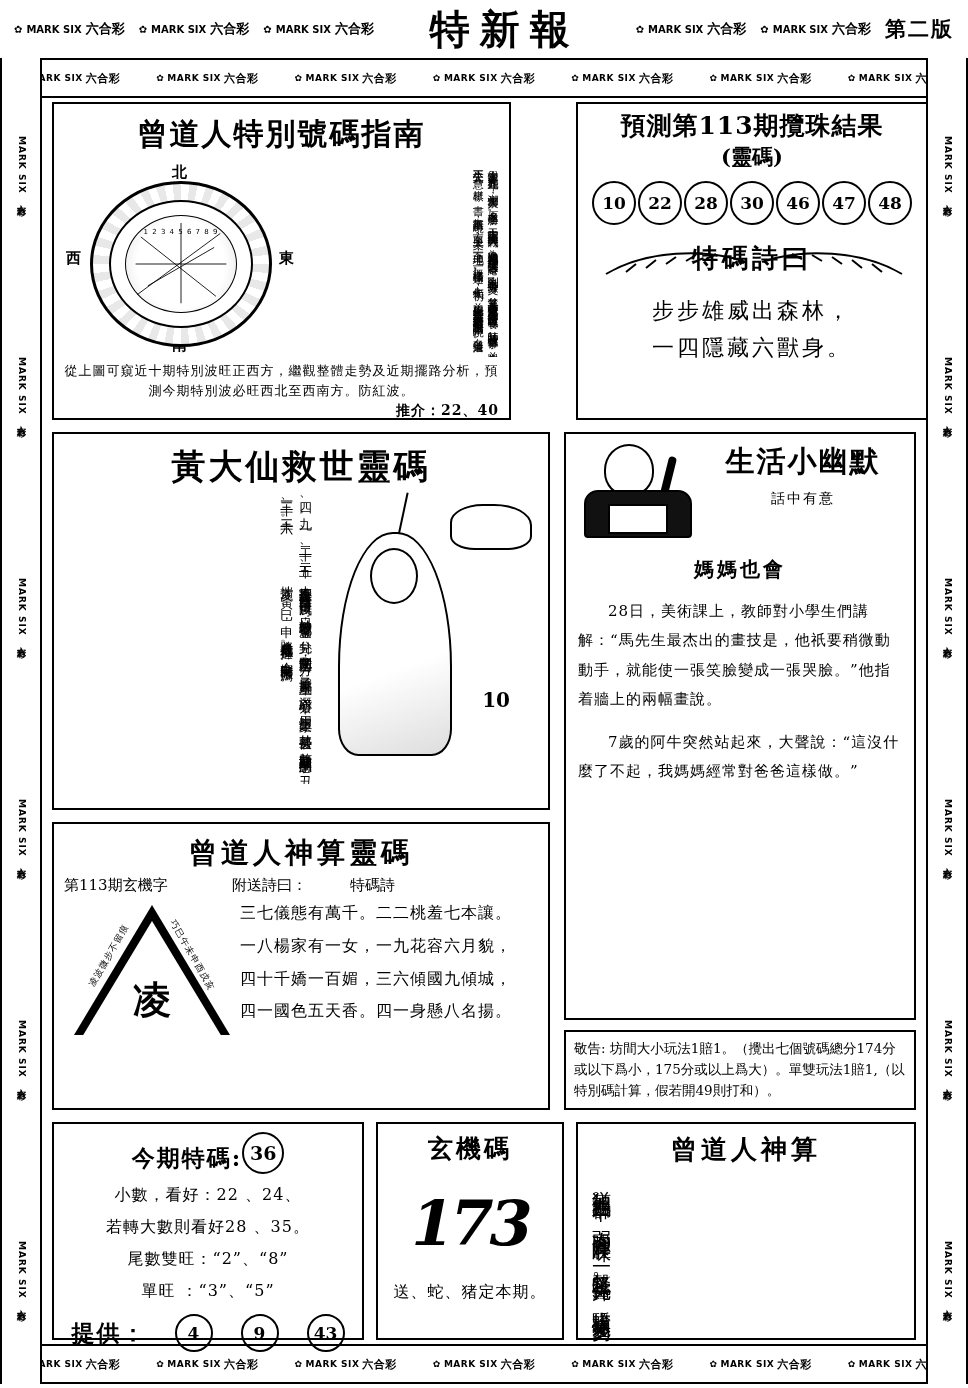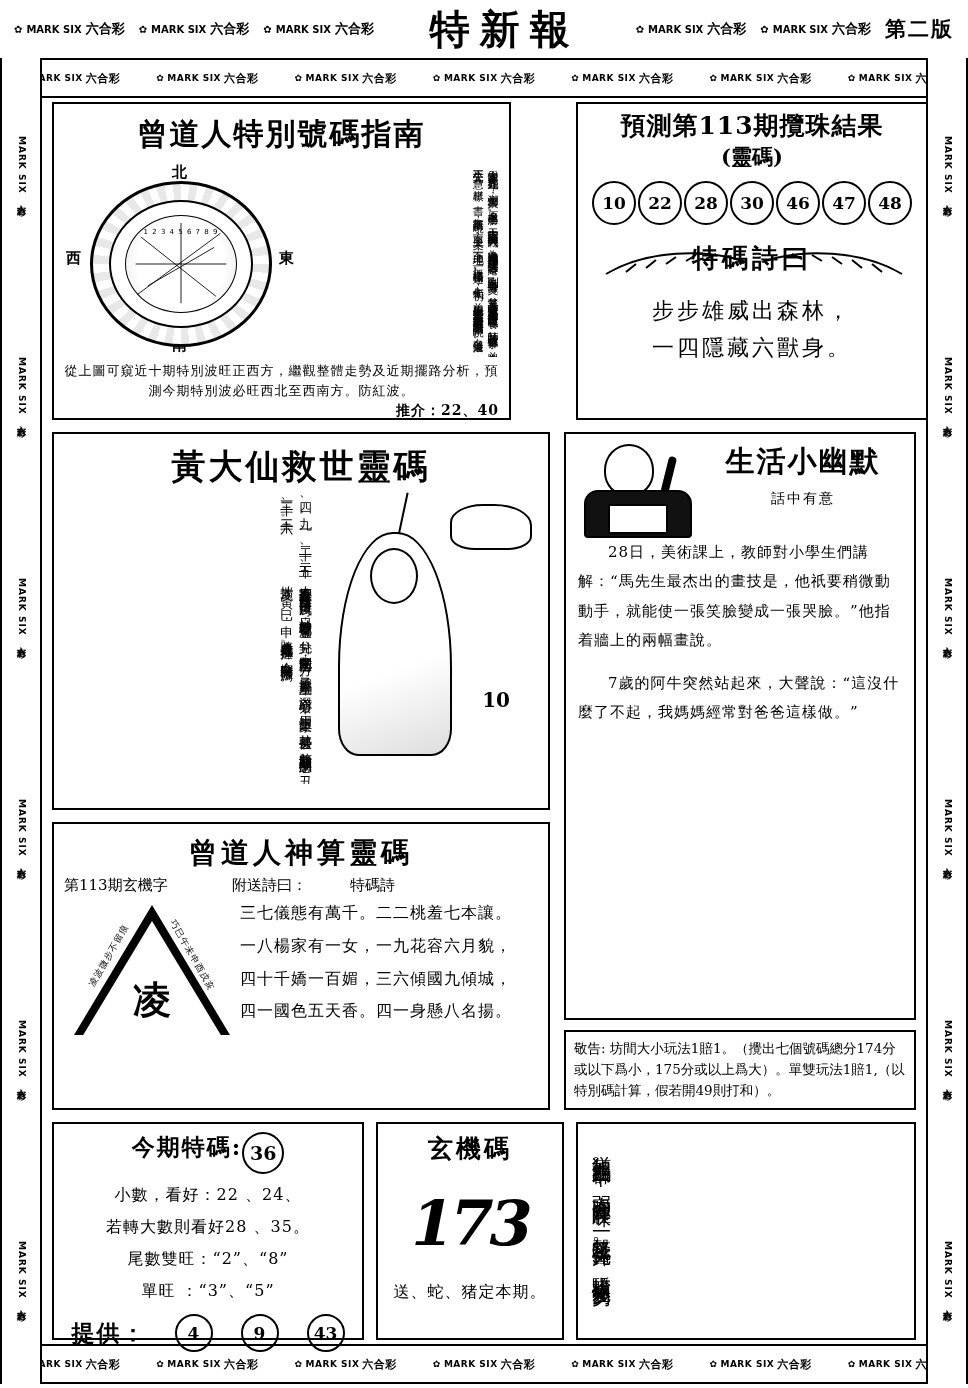--- a/index.html
+++ b/index.html
@@ -208,21 +208,21 @@
   .triangle .edge.r{right:8px;top:52px;transform:rotate(60deg);}
   .e-poem{flex:1;font-family:"DejaVu Serif","Liberation Serif",serif;font-size:16px;line-height:2.05;letter-spacing:1px;}
   .e-foot{font-family:"DejaVu Serif","Liberation Serif",serif;font-size:16px;text-align:center;margin-top:6px;letter-spacing:1px;}
 
   
   #boxF{left:512px;top:928px;width:352px;height:80px;padding:6px 8px;}
   .f-text{font-family:"DejaVu Serif","Liberation Serif",serif;font-size:13.5px;line-height:1.55;letter-spacing:0px;}
 
   
   #boxG{left:0;top:1020px;width:312px;height:218px;padding:8px 10px;}
-  .g-head{display:flex;align-items:flex-start;justify-content:center;gap:0;}
+  .g-head{display:flex;align-items:flex-end;justify-content:center;gap:0;}
   .g-head .lbl{font-family:"DejaVu Serif","Liberation Serif",serif;font-size:23px;font-weight:bold;letter-spacing:2px;}
   .g-circ{
     width:38px;height:38px;border:2px solid #000;border-radius:50%;
     display:flex;align-items:center;justify-content:center;
     font-family:"DejaVu Serif","Liberation Serif",serif;font-size:19px;font-weight:bold;
   }
   .g-line{font-family:"DejaVu Serif","Liberation Serif",serif;font-size:16px;text-align:center;margin-top:11px;letter-spacing:1px;}
   .g-foot{display:flex;align-items:center;justify-content:center;gap:28px;margin-top:12px;}
   .g-foot .lbl{font-family:"DejaVu Serif","Liberation Serif",serif;font-size:23px;font-weight:bold;letter-spacing:2px;}
   .g-small{
@@ -467,20 +467,21 @@
           <div class="face"></div>
           <div class="arm"></div>
           <div class="body"></div>
           <div class="paper"></div>
         </div>
         <div class="d-title">
           <div class="t">生活小幽默</div>
           <div class="s">話中有意</div>
         </div>
       </div>
+      <div class="d-subject">媽媽也會</div>
       <p class="d-para">28日，美術課上，教師對小學生們講解：“馬先生最杰出的畫技是，他祇要稍微動動手，就能使一張笑臉變成一張哭臉。”他指着牆上的兩幅畫說。</p>
       <p class="d-para">7歲的阿牛突然站起來，大聲說：“這沒什麼了不起，我媽媽經常對爸爸這樣做。”</p>
     </div>
 
     <div class="box" id="boxE">
       <div class="title">曾道人神算靈碼</div>
       <div class="e-row">
         <span class="c1">第113期玄機字</span>
         <span class="c2">附送詩曰：</span>
         <span class="c3">特碼詩</span>
@@ -523,20 +524,21 @@
       </div>
     </div>
 
     <div class="box" id="boxH">
       <div class="title">玄機碼</div>
       <div class="h-glyph">173</div>
       <div class="h-foot">送、蛇、猪定本期。</div>
     </div>
 
     <div class="box" id="boxI">
+      <div class="title">曾道人神算</div>
       <div class="i-poem">
         <p>驕橫跋扈步匆匆，</p>
         <p>一聲怒吼當先鋒。</p>
         <p>弱肉强食渾腥味，</p>
         <p>猶如鶴立鷄群中。</p>
       </div>
     </div>
 
   </div>
 </div>

